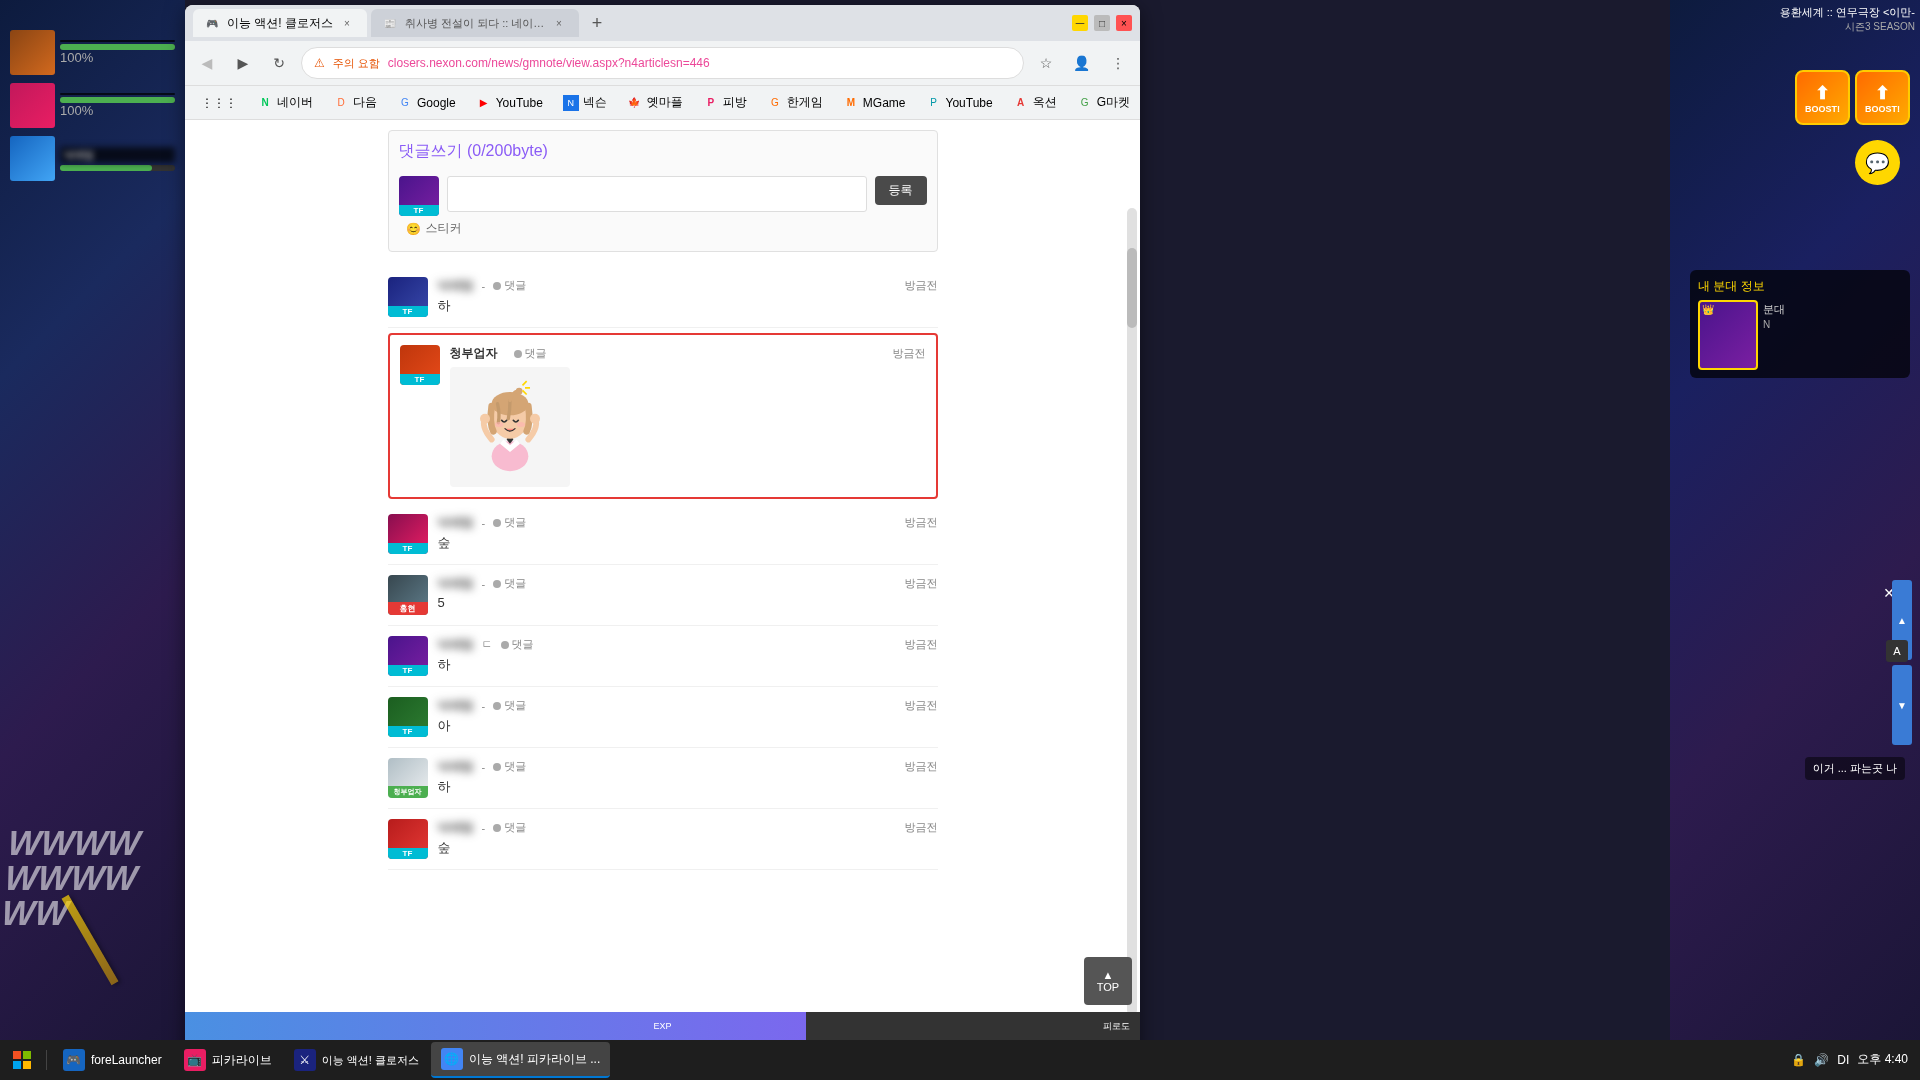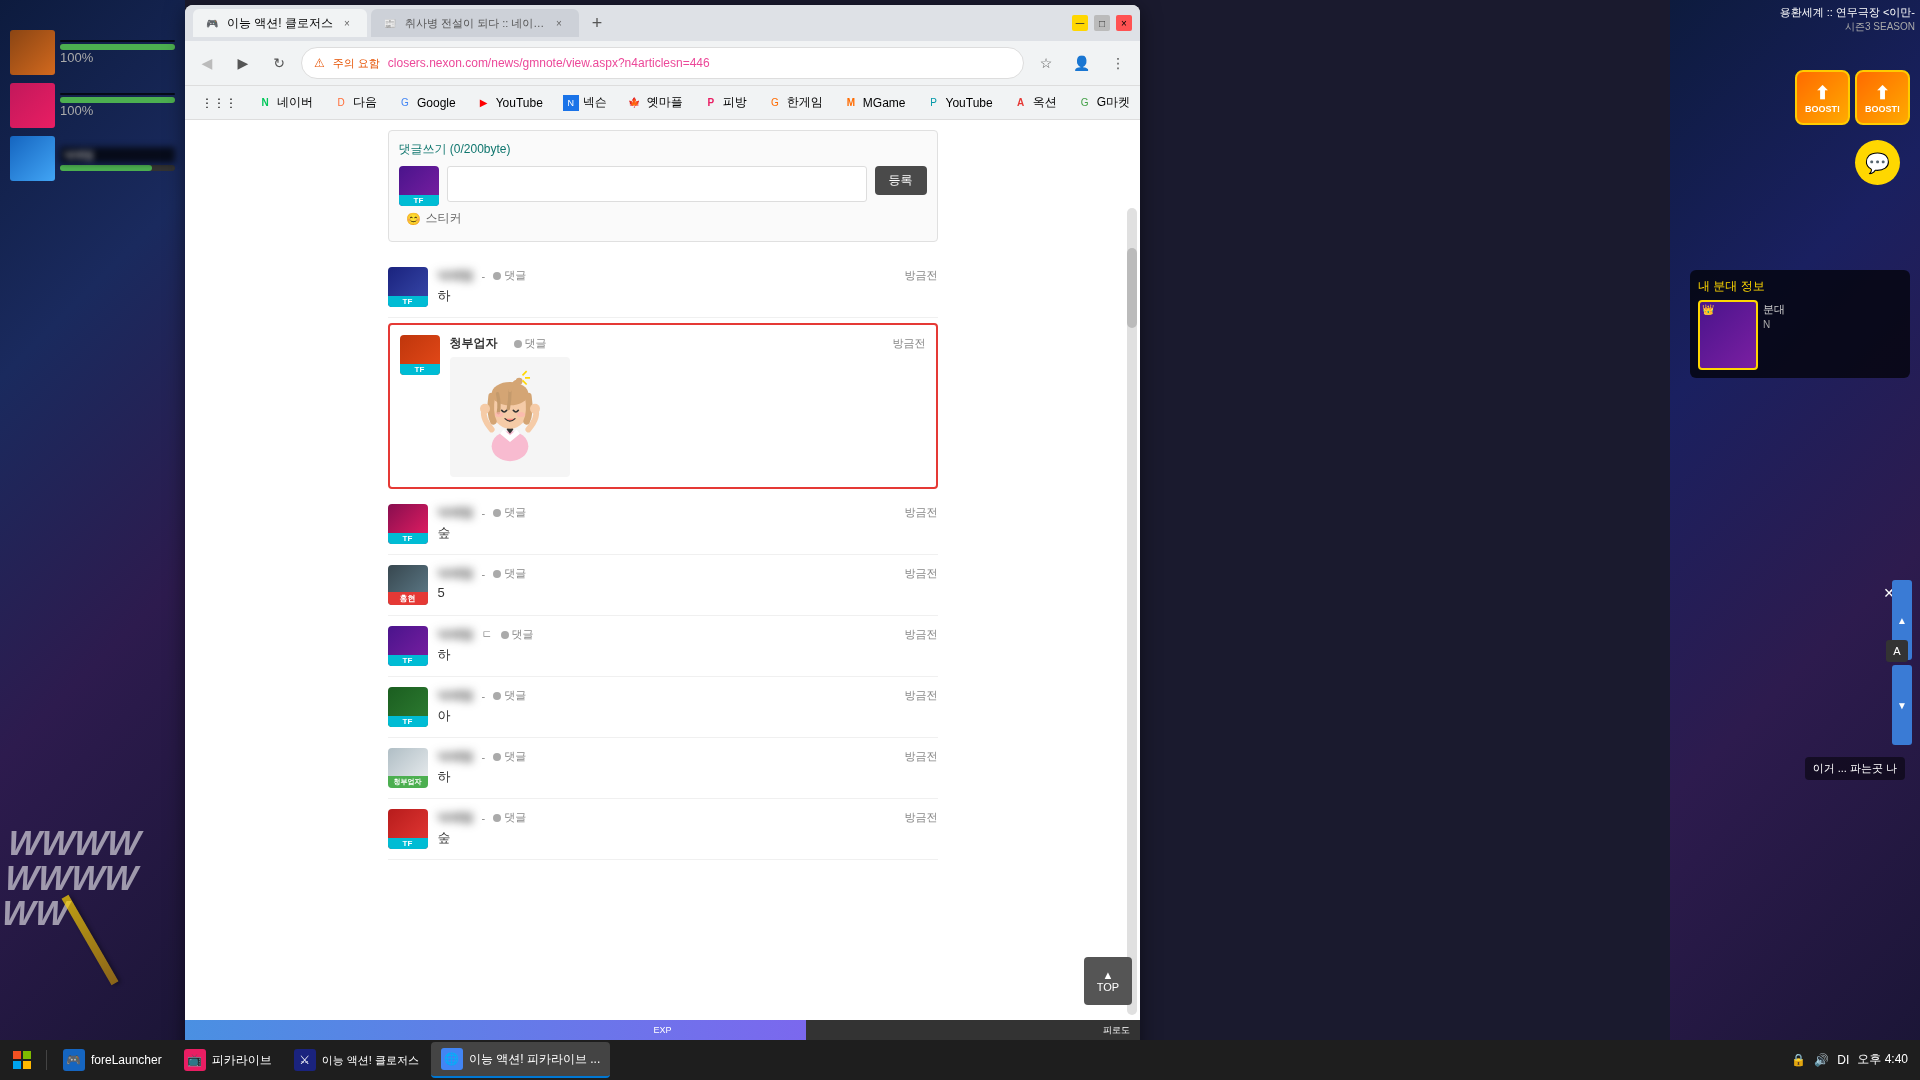--- a/index.html
+++ b/index.html
@@ -231,23 +231,23 @@
 
     .comment-write-area {
       border: 1px solid #e0e0e0;
       border-radius: 4px;
       padding: 10px;
       margin-bottom: 15px;
       background: #fafafa;
     }
 
     .comment-write-header {
-      font-size: 12px;
-      color: #0f766e;
-      margin-bottom: 8px;
+      font-size: 16px;
+      color: #8b5cf6;
+      margin-bottom: 14px;
     }
 
     .comment-write-row {
       display: flex;
       gap: 8px;
       align-items: flex-start;
     }
 
     .comment-avatar {
       width: 40px;
@@ -623,21 +623,21 @@
       text-align: right;
       line-height: 1.3;
     }
 
     
     .exp-bar-area {
       position: absolute;
       bottom: 40px;
       left: 185px;
       width: 955px;
-      height: 20px;
+      height: 28px;
       background: #333;
       z-index: 15;
       display: flex;
       align-items: center;
     }
 
     .exp-label {
       position: absolute;
       left: 50%;
       transform: translateX(-50%);

